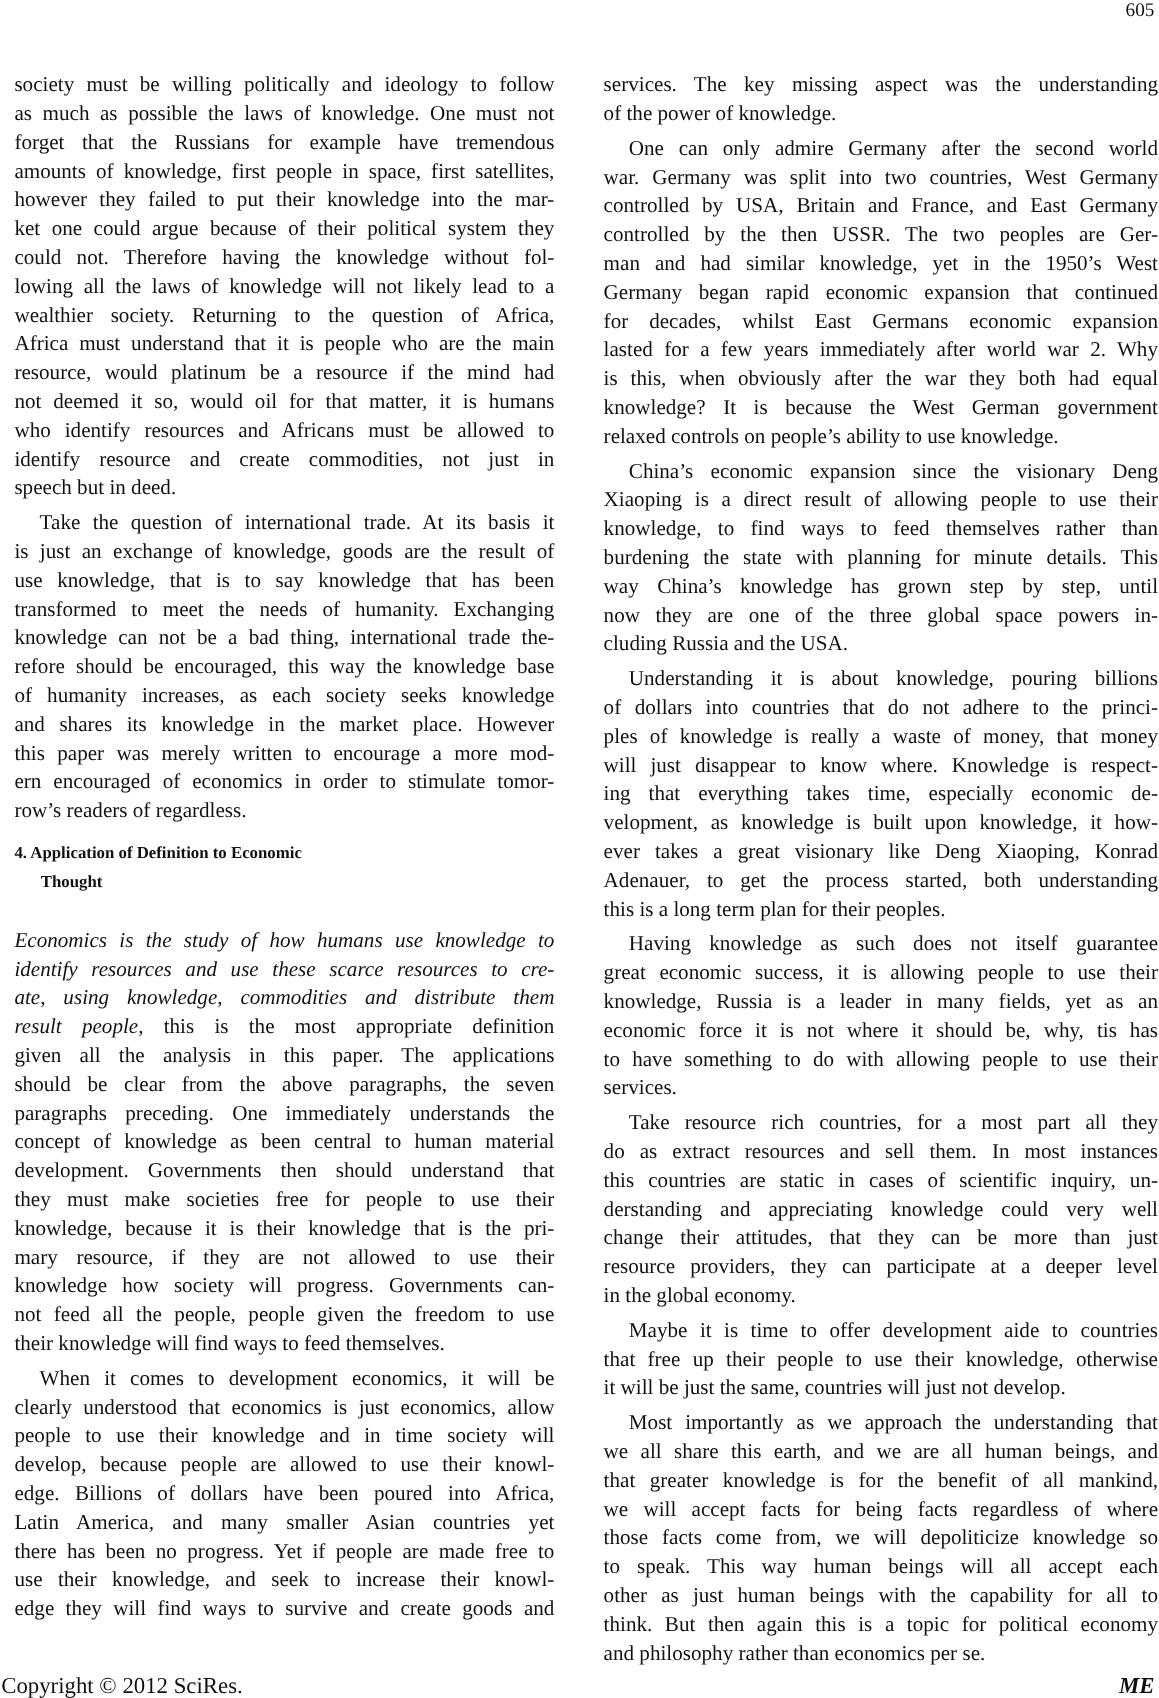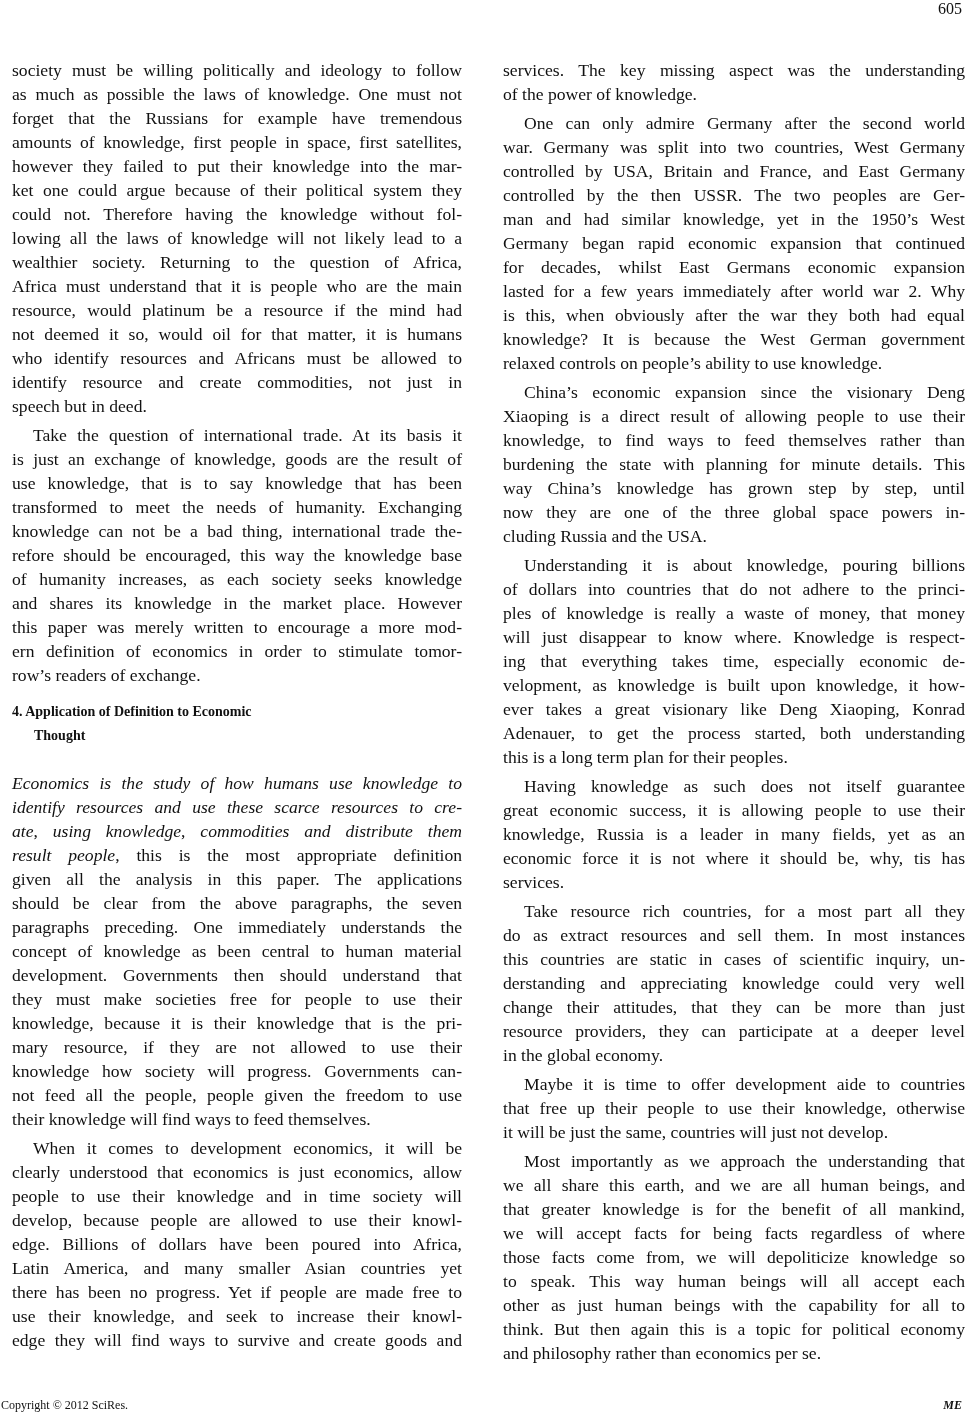--- a/index.html
+++ b/index.html
@@ -31,21 +31,21 @@
 
   .section-heading {
     display: block; font-weight: bold; font-size: 14px; line-height: 24px;
     margin-top: 13px; margin-bottom: 23px;
   }
   .section-heading .hl { display: block; white-space: nowrap; }
   .section-heading .hl.cont { padding-left: 22px; }
 
   .footer {
     position: absolute; top: 1396px; left: 0; width: 966px; height: 19px;
-    font-size: 12px; line-height: 19px;
+    font-size: 19px; line-height: 19px;
   }
   .footer .copyright { position: absolute; left: 1px; }
   .footer .journal { position: absolute; right: 4px; font-style: italic; font-weight: bold; }
 </style>
 </head>
 <body>
 
 <div class="running-head">
   <span class="pageno">605</span>
 </div>
@@ -74,22 +74,22 @@
   <div>
     <span class="ln indent">Take the question of international trade. At its basis it</span>
     <span class="ln">is just an exchange of knowledge, goods are the result of</span>
     <span class="ln">use knowledge, that is to say knowledge that has been</span>
     <span class="ln">transformed to meet the needs of humanity. Exchanging</span>
     <span class="ln">knowledge can not be a bad thing, international trade the-</span>
     <span class="ln">refore should be encouraged, this way the knowledge base</span>
     <span class="ln">of humanity increases, as each society seeks knowledge</span>
     <span class="ln">and shares its knowledge in the market place. However</span>
     <span class="ln">this paper was merely written to encourage a more mod-</span>
-    <span class="ln">ern definition of economics in order to stimulate tomor-</span>
-    <span class="ln last">row’s readers of exchange.</span>
+    <span class="ln">ern encouraged of economics in order to stimulate tomor-</span>
+    <span class="ln last">row’s readers of regardless.</span>
   </div>
 
   <h2 class="section-heading">
     <span class="hl">4. Application of Definition to Economic</span>
     <span class="hl cont">Thought</span>
   </h2>
 
   <div>
     <span class="ln"><span class="it">Economics is the study of how humans use knowledge to</span></span>
     <span class="ln"><span class="it">identify resources and use these scarce resources to cre-</span></span>
@@ -167,20 +167,21 @@
     <span class="ln">Adenauer, to get the process started, both understanding</span>
     <span class="ln last">this is a long term plan for their peoples.</span>
   </div>
   <span class="para-gap"></span>
 
   <div>
     <span class="ln indent">Having knowledge as such does not itself guarantee</span>
     <span class="ln">great economic success, it is allowing people to use their</span>
     <span class="ln">knowledge, Russia is a leader in many fields, yet as an</span>
     <span class="ln">economic force it is not where it should be, why, tis has</span>
+    <span class="ln">to have something to do with allowing people to use their</span>
     <span class="ln last">services.</span>
   </div>
   <span class="para-gap"></span>
 
   <div>
     <span class="ln indent">Take resource rich countries, for a most part all they</span>
     <span class="ln">do as extract resources and sell them. In most instances</span>
     <span class="ln">this countries are static in cases of scientific inquiry, un-</span>
     <span class="ln">derstanding and appreciating knowledge could very well</span>
     <span class="ln">change their attitudes, that they can be more than just</span>

